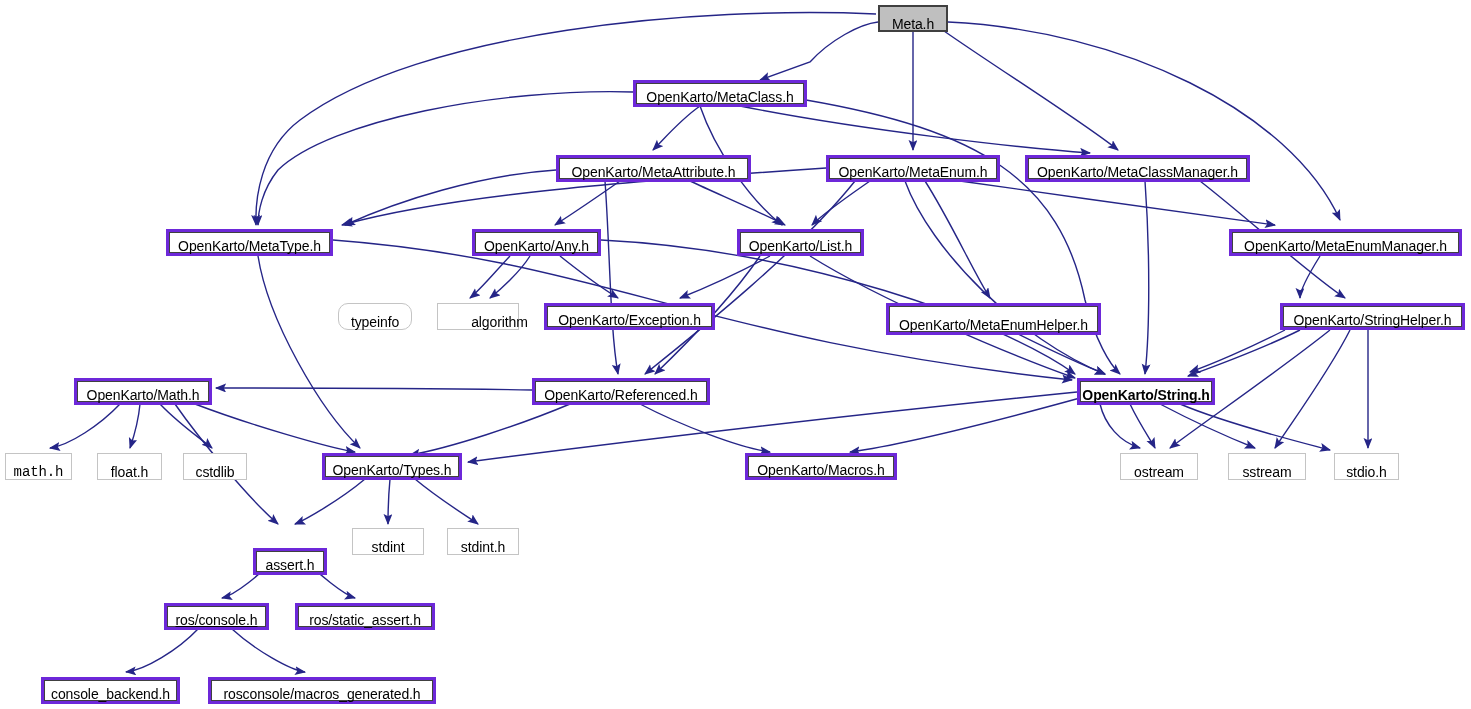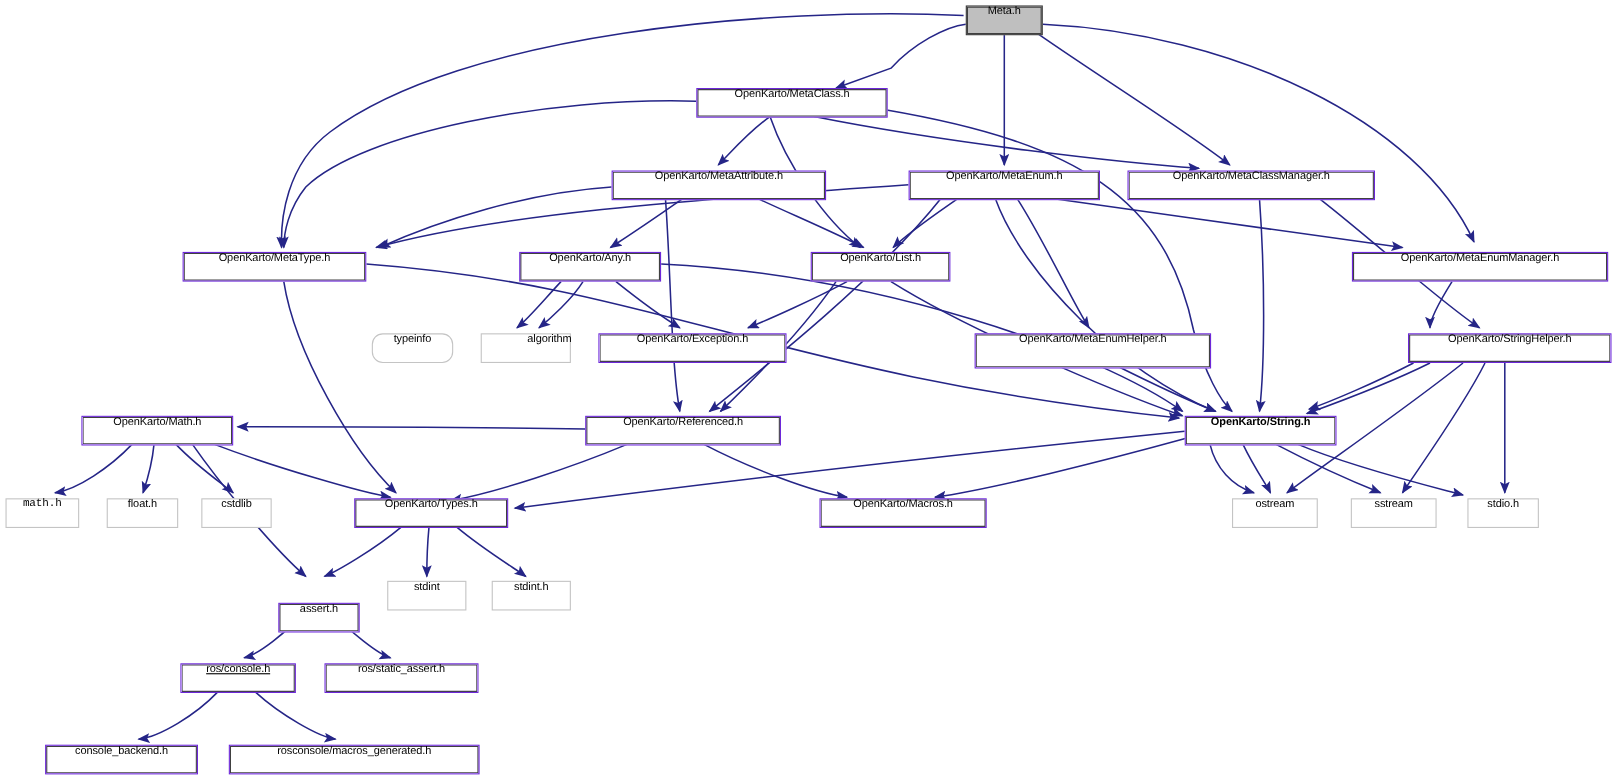--- a/index.html
+++ b/index.html
@@ -20,32 +20,32 @@
     left: 0;
     top: 0;
     width: 1471px;
     height: 709px;
     pointer-events: none;
   }
   .node {
     position: absolute;
     box-sizing: border-box;
     display: flex;
-    align-items: flex-start;
+    align-items: flex-end;
     justify-content: center;
     white-space: nowrap;
-    font-size: 10px;
+    font-size: 14px;
     line-height: 1;
     color: #000000;
     background: #ffffff;
     border: 1px solid #c4c4c4;
     letter-spacing: -0.1px;
   }
   .node.solid {
-    border: 1px solid #6d28d9;
+    border: 3px solid #6d28d9;
     box-shadow: 0 0 0 1px #404040 inset;
   }
   .node.current {
     background: #bfbfbf;
     border: 1px solid #404040;
     box-shadow: 0 0 0 1px #404040 inset;
   }
   .node .label {
     pointer-events: none;
   }

